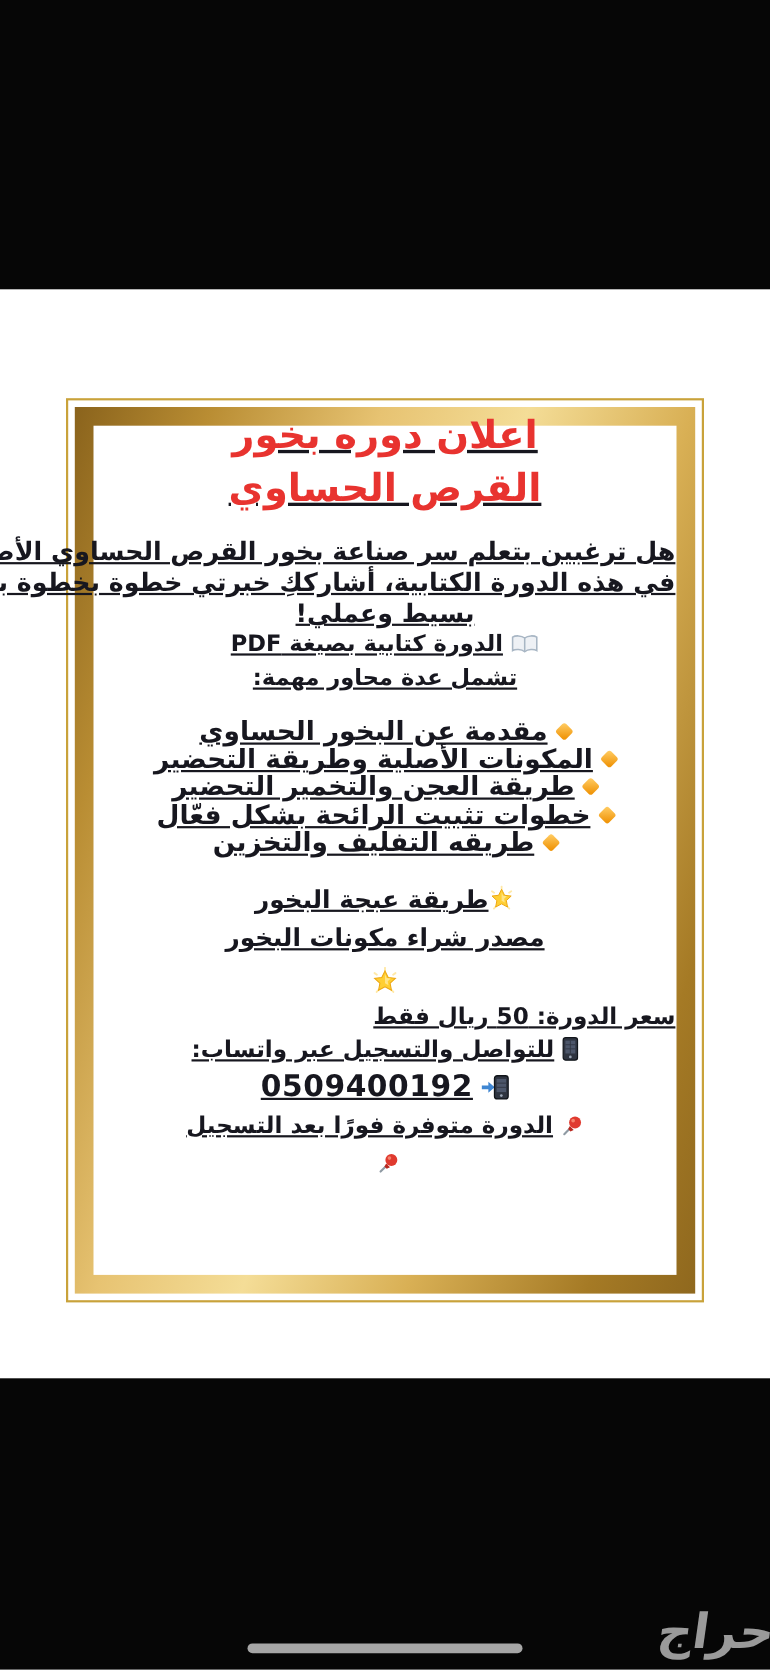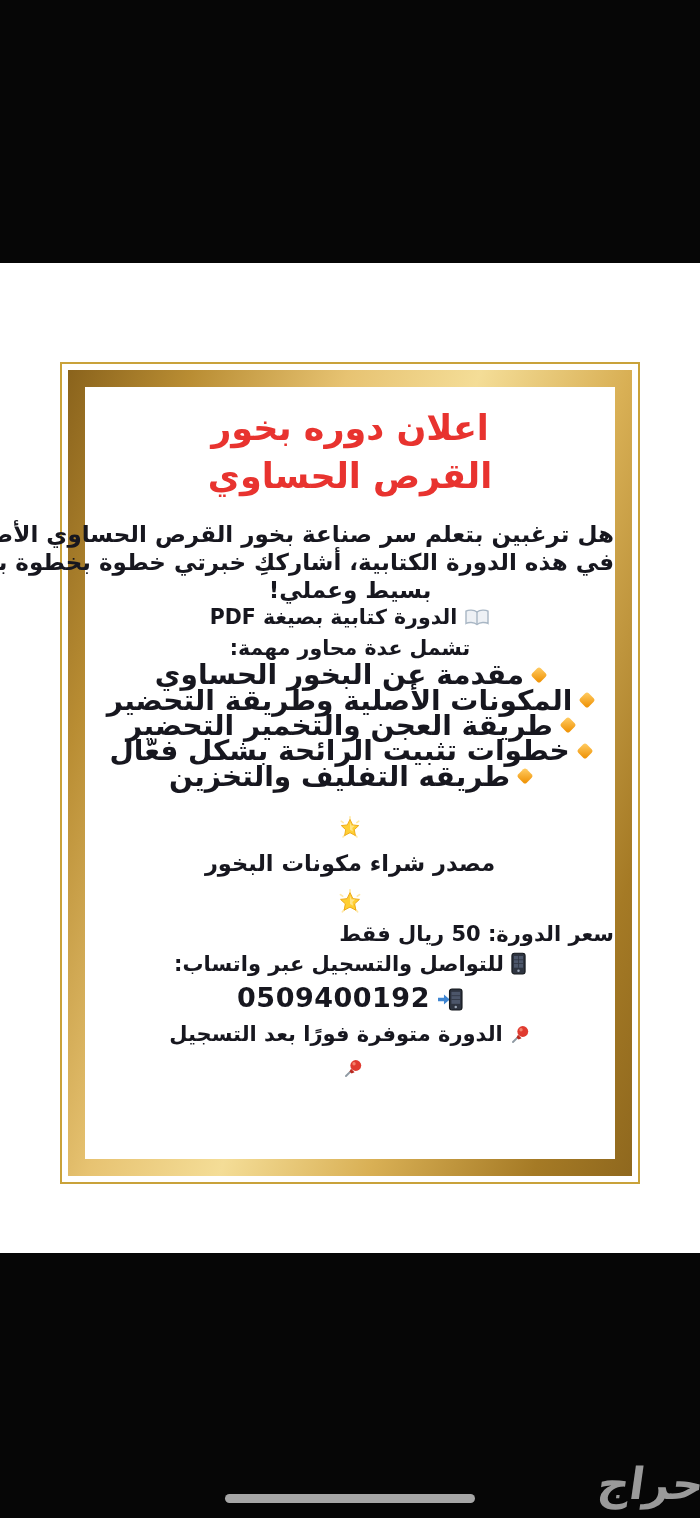--- a/index.html
+++ b/index.html
@@ -13,27 +13,27 @@
   .bar.bottom{top:1253px;height:265px;}
 
   
   .frame{position:absolute;left:60px;top:362px;width:580px;height:822px;
     box-sizing:border-box;border:2px solid #c9a23a;padding:6px;background:#fff;}
   .frame .band{width:100%;height:100%;box-sizing:border-box;padding:17px;
     background:linear-gradient(108deg,#8a631c 0%,#b98d33 15%,#e7c372 34%,#f4dd97 50%,#d9b055 68%,#a57a25 88%,#8f681e 100%);}
   .frame .inner{width:100%;height:100%;background:#ffffff;}
 
   
-  .content{position:absolute;left:86px;top:404px;width:528px;
-    text-align:center;color:#17171f;font-weight:700;}
+  .content{position:absolute;left:86px;top:372px;width:528px;
+    text-align:center;color:#17171f;font-weight:700;text-decoration:underline;}
   .nowrap{white-space:nowrap;}
   .title{color:#e8332f;font-size:35px;line-height:48px;font-weight:800;}
   .intro{margin-top:20px;font-size:23px;line-height:28px;}
   .fmt{font-size:20.5px;line-height:27px;}
-  .topics{margin-top:0;font-size:28px;}
+  .topics{margin-top:22px;font-size:24px;}
   .topic-row{display:flex;flex-direction:row;justify-content:center;align-items:center;
     gap:9px;height:25.4px;}
   .diamond{width:12px;height:12px;border-radius:2.5px;flex:0 0 auto;
     background:linear-gradient(135deg,#ffc95e 10%,#f0960b 85%);
     transform:rotate(45deg);}
   .hl{font-size:22.5px;line-height:31px;}
   .hl.first{margin-top:24px;}
   .star-solo{margin-top:10px;height:26px;line-height:26px;}
   .lower{font-size:21px;line-height:30px;}
   .lower.price{margin-top:4px;text-align:right;}
@@ -110,21 +110,21 @@
         <g stroke="#ffe9a8" stroke-width="1.6" stroke-linecap="round">
           <line x1="12" y1="0.8" x2="12" y2="3.2"></line>
           <line x1="3.2" y1="5.2" x2="5.2" y2="6.6"></line>
           <line x1="20.8" y1="5.2" x2="18.8" y2="6.6"></line>
           <line x1="5" y1="21" x2="6.6" y2="19.2"></line>
           <line x1="19" y1="21" x2="17.4" y2="19.2"></line>
         </g>
         <polygon points="12,3.4 14.7,8.9 20.7,9.6 16.3,13.7 17.4,19.6 12,16.7 6.6,19.6 7.7,13.7 3.3,9.6 9.3,8.9" fill="#ffcf33" stroke="#eda711" stroke-width="0.9"></polygon>
         <polygon points="12,6.2 13.4,9.4 16.8,9.8 14.3,12.1 14.9,15.4 12,13.8" fill="#ffe488"></polygon>
       </svg>
-    </span>
+    </span><span>طريقة عبجة البخور</span>
   </div>
   <div class="hl nowrap">مصدر شراء مكونات البخور</div>
 
   <div class="star-solo">
     <svg width="26" height="26" viewBox="0 0 24 24">
       <g stroke="#ffe9a8" stroke-width="1.6" stroke-linecap="round">
         <line x1="12" y1="0.8" x2="12" y2="3.2"></line>
         <line x1="3.2" y1="5.2" x2="5.2" y2="6.6"></line>
         <line x1="20.8" y1="5.2" x2="18.8" y2="6.6"></line>
         <line x1="5" y1="21" x2="6.6" y2="19.2"></line>

